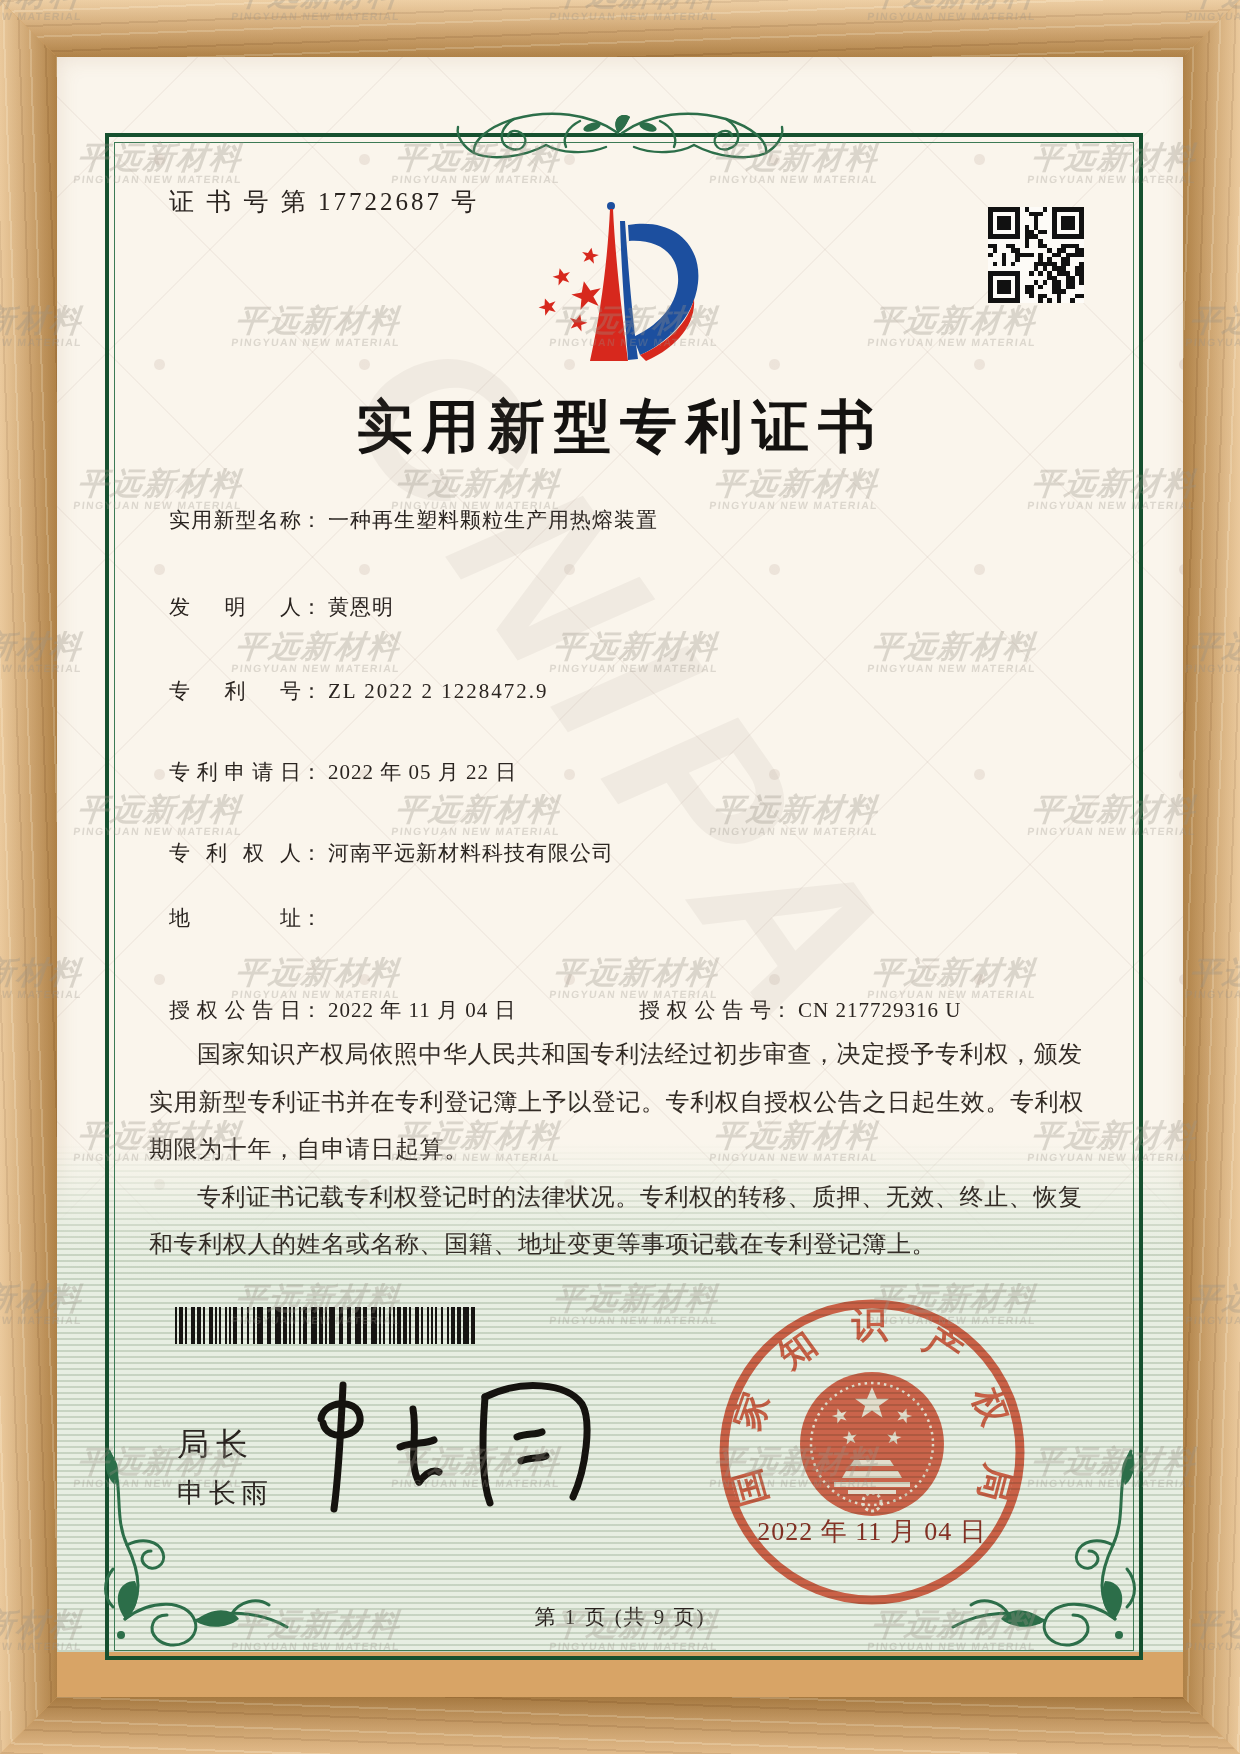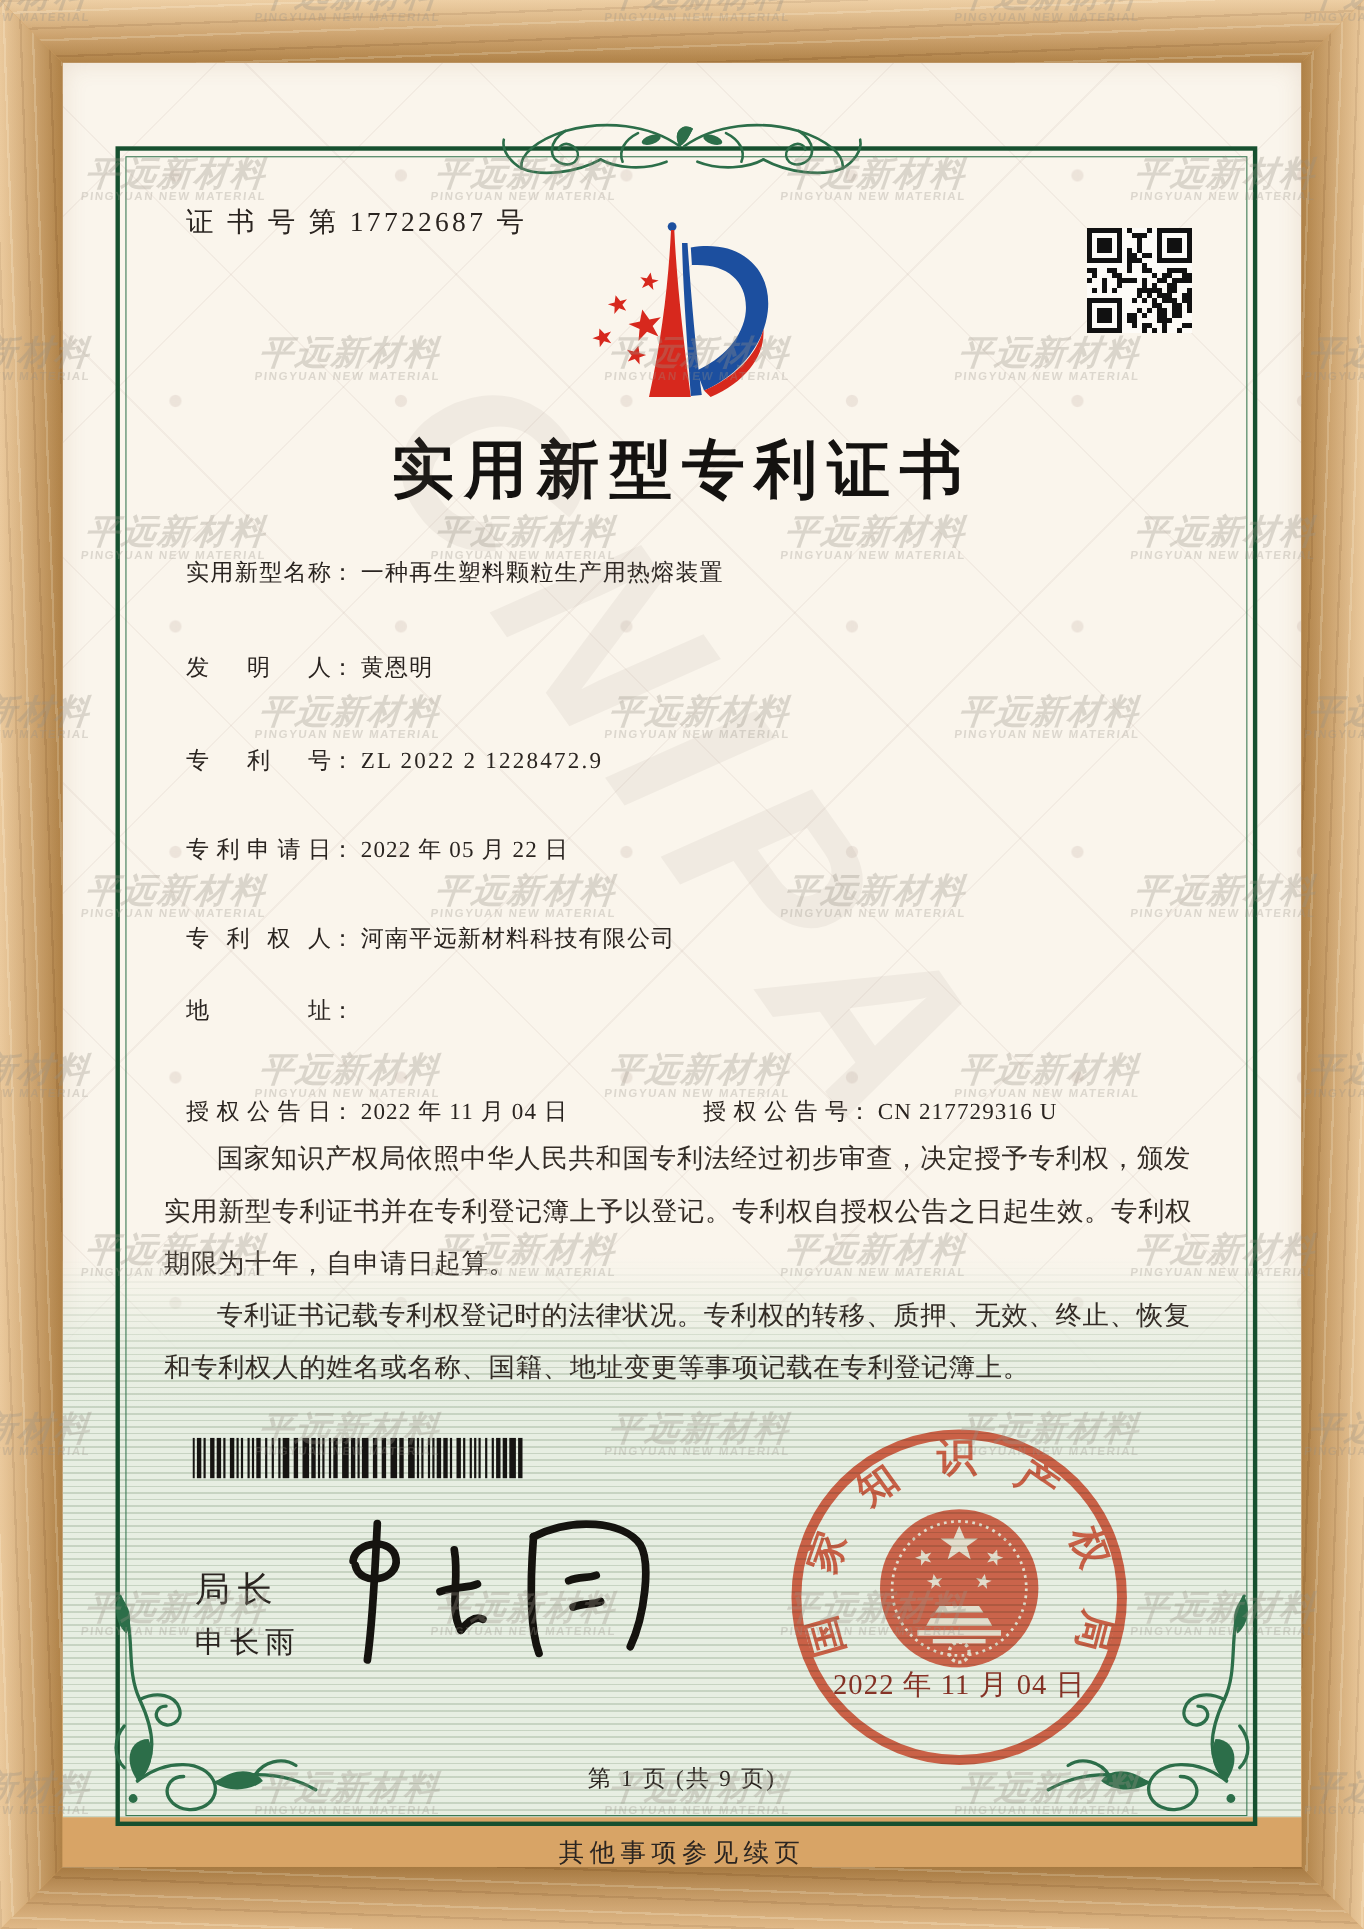--- a/index.html
+++ b/index.html
@@ -444,21 +444,20 @@
           <path d="M138,174 L182,174 L178,168 L142,168 Z"></path>
           <rect x="122" y="190" width="76" height="5"></rect>
           <rect x="136" y="198" width="48" height="4"></rect>
         </g>
         <circle cx="160" cy="210" r="9" fill="none" stroke="#fbece5" stroke-width="3" stroke-dasharray="3 3"></circle>
       </g>
       <text x="160" y="248" text-anchor="middle" font-size="26" fill="#8c2418" letter-spacing="1" font-family="Liberation Serif, DejaVu Serif, serif">2022 年 11 月 04 日</text>
     </svg>
 
     <div class="txt" id="page-info">第 1 页 (共 9 页)</div>
-    <div class="txt" id="footer-note">其他事项参见续页</div>
   </div>
 
   <div id="wmlayer">
       <div class="wm" style="left: -85px; top: -20px;">
         <div class="cn">平远新材料</div>
         <div class="en">PINGYUAN NEW MATERIAL</div>
       </div>
       <div class="wm" style="left: 233px; top: -20px;">
         <div class="cn">平远新材料</div>
         <div class="en">PINGYUAN NEW MATERIAL</div>

